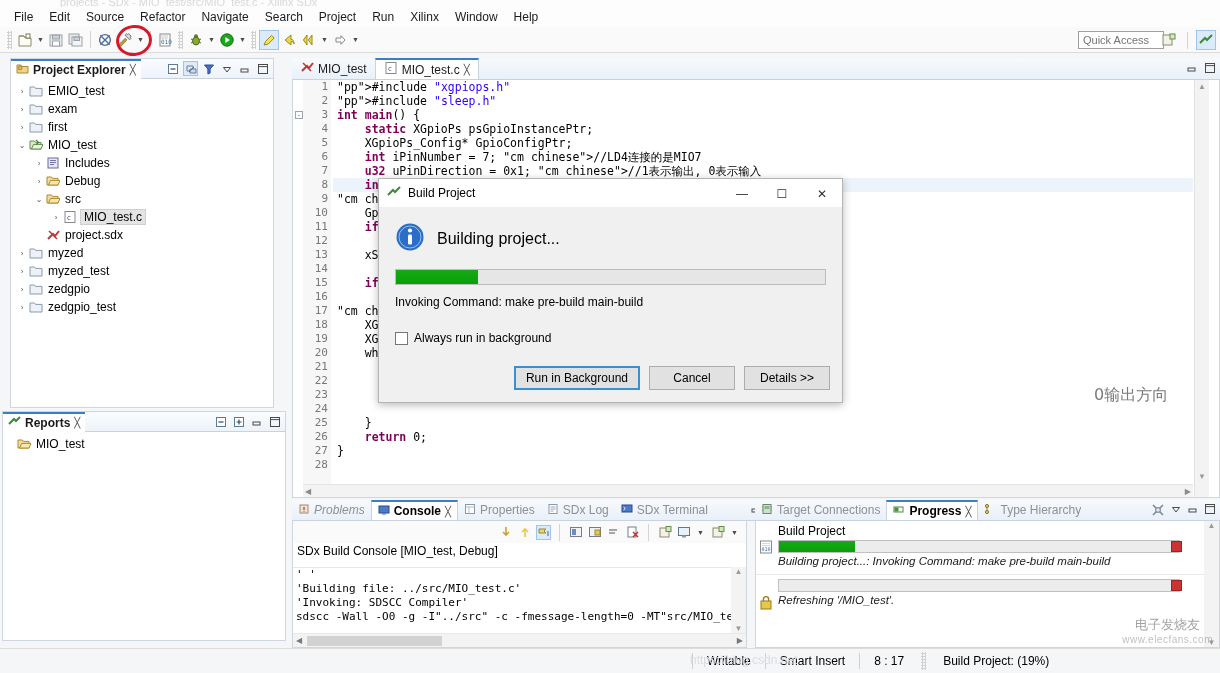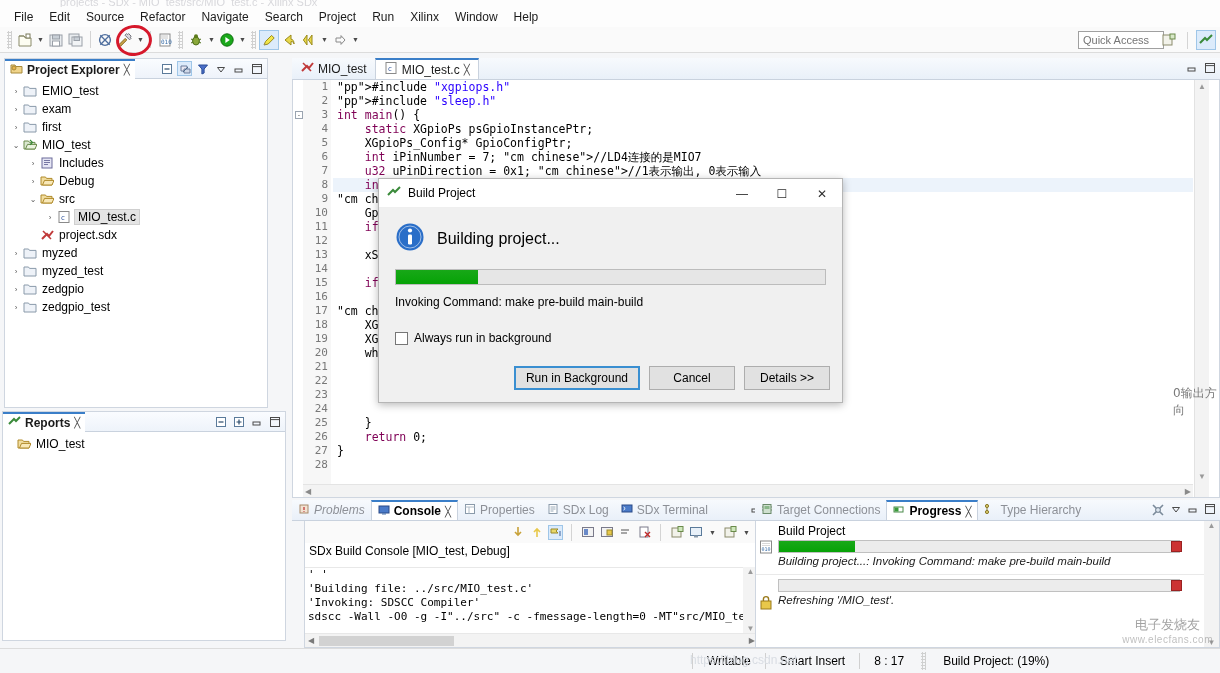--- a/index.html
+++ b/index.html
@@ -109,21 +109,21 @@
     background:#fff; }
   .gutter{ position:absolute; left:10px; top:0; width:28px; height:100%;
     background:#f7f7f7; }
   .gline{ height:14px; line-height:14px; text-align:right; padding-right:3px;
     font-family:"DejaVu Sans Mono", monospace; font-size:11px; color:#787878; }
   .codearea{ position:absolute; left:40px; top:0; right:26px; height:100%;
     font-family:"DejaVu Sans Mono", monospace; font-size:11.5px;
     overflow:hidden; }
   .cline{ height:14px; line-height:14px; white-space:pre; padding-left:4px; }
   .cline.hl{ background:#ecf3fb; }
-  .kw{ color:#7f0055; font-weight:normal; }
+  .kw{ color:#7f0055; font-weight:bold; }
   .str{ color:#2a00ff; }
   .fold{ position:absolute; left:2px; width:8px; height:8px;
     border:1px solid #9aa4b0; background:#fff; font-size:7px;
     line-height:6px; text-align:center; color:#4a4a4a; }
   .edvscroll{ position:absolute; right:10px; top:0; width:15px; height:100%;
     background:#f3f3f3; border-left:1px solid #e2e2e2; }
   .edvscroll .up,.edvscroll .dn{ height:14px; text-align:center;
     color:#9a9a9a; font-size:8px; line-height:14px; }
   .edmark{ position:absolute; right:0; top:0; width:10px; height:100%;
     background:#fff; }
@@ -167,21 +167,21 @@
     position:relative; }
   .bpanetab{ display:flex; align-items:center; gap:4px; height:20px;
     padding:0 6px; font-size:12px; color:#8d9097; }
   .bpanetab.italic{ font-style:italic; }
   .bpanetab.active{ background:#fff; color:#000; font-weight:bold;
     border-top:2px solid #3a7ec8; border-left:1px solid #c9d2de;
     border-right:1px solid #c9d2de; }
   .bpanetab .x{ font-size:10px; color:#4a4a4a; font-weight:normal; }
   .bwinbtns{ position:absolute; right:4px; top:3px; display:flex; gap:6px; }
   .conbody{ position:absolute; left:0; top:21px; width:455px; height:127px;
-    background:#fff; border:1px solid #cfd6e0; border-top:none;margin-left:12px; }
+    background:#fff; border:1px solid #cfd6e0; border-top:none; }
   .contools{ height:22px; display:flex; align-items:center;
     justify-content:flex-end; gap:4px; padding-right:6px; background:#fafafa; }
   .contitle{ padding:1px 4px; font-size:12px; }
   .conlines{ position:absolute; left:0; top:46px; right:15px; bottom:14px;
     font-family:"DejaVu Sans Mono", monospace; font-size:11px;
     border-top:1px solid #e8e8e8; overflow:hidden; padding-left:3px; }
   .conlines div{ height:14px; line-height:14px; white-space:pre; }
   .convs{ position:absolute; right:0; top:46px; bottom:14px; width:15px;
     background:#f3f3f3; color:#9a9a9a; font-size:8px; text-align:center; }
   .conhs{ position:absolute; left:0; bottom:0; right:0; height:14px;
@@ -362,21 +362,21 @@
     <div class="tsep"></div>
     <div class="tbtn sel">
       <svg width="16" height="16">
           <path d="M2 11l5-5 2 2 5-5" stroke="#3a8a3a" stroke-width="2" fill="none"></path>
         </svg>
     </div>
   </div>
 
   <div class="leftcol">
 
-    <div class="viewpane" style="left:4px; top:0; width:264px; height:350px;">
+    <div class="viewpane" style="left:10px; top:0; width:264px; height:350px;">
       <div class="viewtabrow">
         <div class="viewtab">
           <span>
             <svg width="13" height="13">
                 <path d="M1 3h4l1 1.5h6V11H1z" fill="#f0d48a" stroke="#a88a3a"></path>
                 <circle cx="4" cy="6" r="2" fill="#e8b44a" stroke="#a88a3a"></circle>
               </svg>
           </span>
           <span>Project Explorer</span>
           <span class="x">╳</span>
@@ -695,21 +695,21 @@
         </div>
       <div class="edvscroll">
         <div class="up">▲</div>
         <div class="dn" style="position:absolute;bottom:13px;width:100%">▼</div>
       </div>
       <div class="edmark"></div>
       <div class="edhscroll">
         <span>◀</span>
         <span>▶</span>
       </div>
-      <div style="position:absolute; left:880px; top:305px; font-size:12px; color:#7a7a7a;" class="chinese">0输出方向</div>
+      <div style="position:absolute; left:801px; top:305px; font-size:16px; color:#7a7a7a;" class="chinese">0输出方向</div>
     </div>
   </div>
 
   <div class="dlg">
     <div class="dlgtitle">
       <span>
         <svg width="14" height="14">
             <path d="M1 10l5-5 2 2 5-5" stroke="#3a8a3a" stroke-width="2" fill="none"></path>
           </svg>
       </span>

